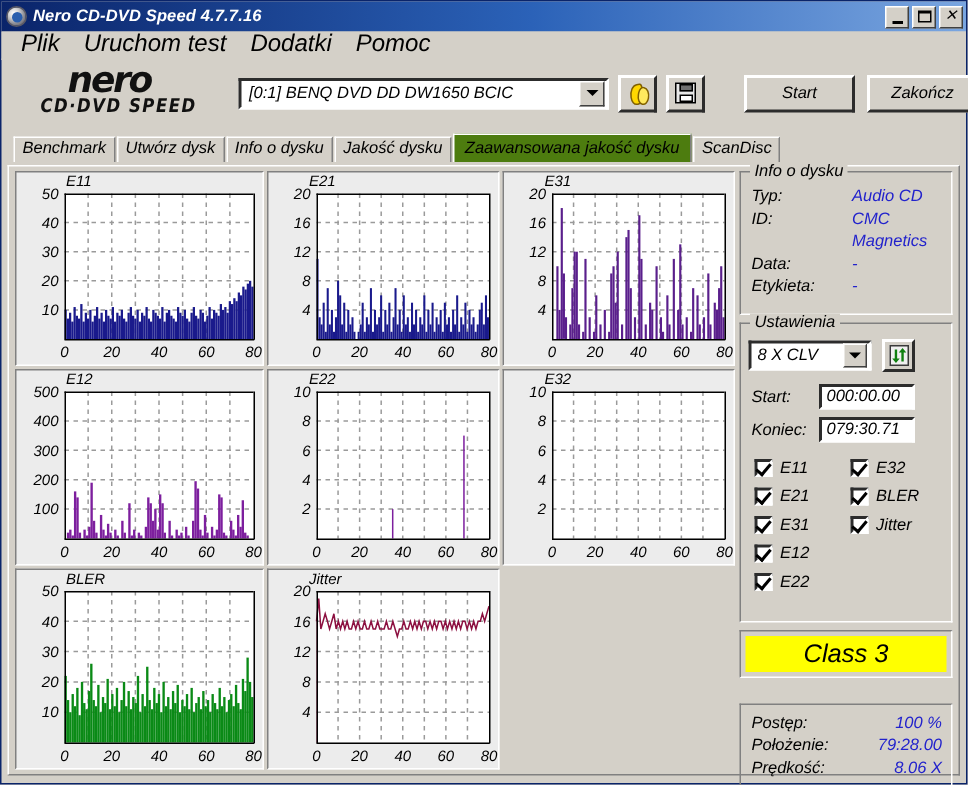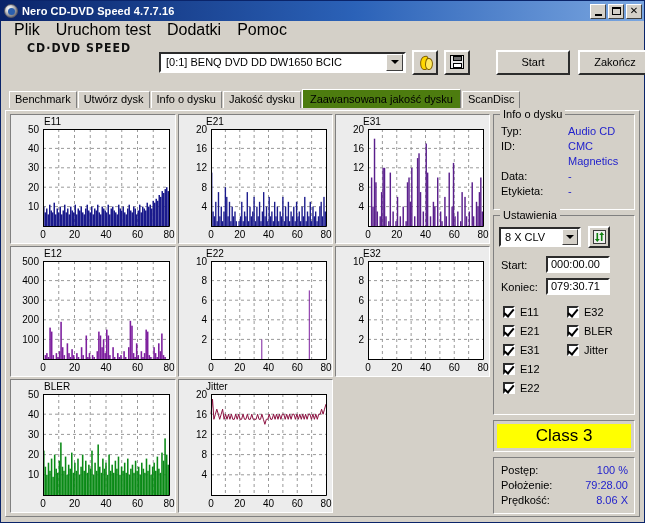--- a/index.html
+++ b/index.html
@@ -8,20 +8,21 @@
     font-family:"Liberation Sans", sans-serif;
     font-size:11px;
     background:#d4d0c8;
     -webkit-font-smoothing:none;
   }
   .window{
     position:absolute;left:0;top:0;width:645px;height:523px;
     background:#d4d0c8;
     border:1px solid #0a246a;
     box-sizing:border-box;
+    font-style:italic;
   }
   
   .titlebar{
     height:20px;
     background:linear-gradient(to right,#0a246a 0%,#2b62b8 55%,#7aa6e0 100%);
     display:flex;align-items:center;
     padding:0 2px 0 3px;
     box-sizing:border-box;
   }
   .title-icon{
@@ -249,21 +250,21 @@
     border:2px inset;border-color:#808080 #ffffff #ffffff #808080;
     box-sizing:border-box;margin-right:5px;flex:none;position:relative;
   }
   .box.on:after{
     content:"";position:absolute;left:1px;top:-1px;width:4px;height:8px;
     border:solid #000;border-width:0 2px 2px 0;transform:rotate(40deg);
   }
   .classbox{
     height:32px;background:#d4d0c8;
     border:1px solid;border-color:#808080 #ffffff #ffffff #808080;
-    box-sizing:border-box;padding:3px;margin-bottom:5px;
+    box-sizing:border-box;padding:3px;margin-bottom:17px;
   }
   .class-inner{
     height:100%;background:#ffff00;display:flex;align-items:center;justify-content:center;
     font-size:17px;color:#000;
   }
   .statusbox{
     border:1px solid;border-color:#808080 #ffffff #ffffff #808080;
     box-sizing:border-box;padding:5px 6px 5px 7px;
   }
   .strow{display:flex;font-size:11px;line-height:15px;}
@@ -297,20 +298,21 @@
 
   <div class="menubar">
     <div class="menu-item">Plik</div>
     <div class="menu-item">Uruchom test</div>
     <div class="menu-item">Dodatki</div>
     <div class="menu-item">Pomoc</div>
   </div>
 
   <div class="toolbar">
     <div class="logo">
+      <div class="nero">nero</div>
       <div class="sub">CD·DVD SPEED</div>
     </div>
     <div class="drive-select">
       <div class="txt">[0:1]   BENQ DVD DD DW1650 BCIC</div>
       <div class="arrow">
           <span class="tri-down"></span>
         </div>
     </div>
     <div class="tbtn">
       <span class="flame"></span>

